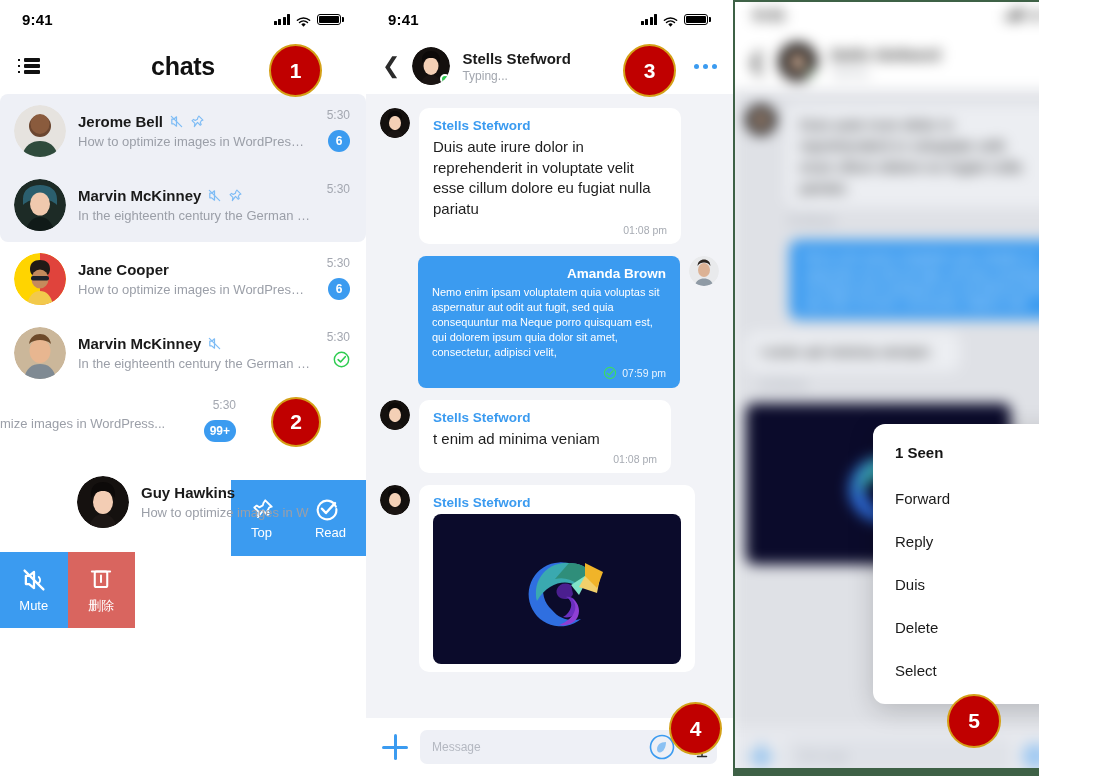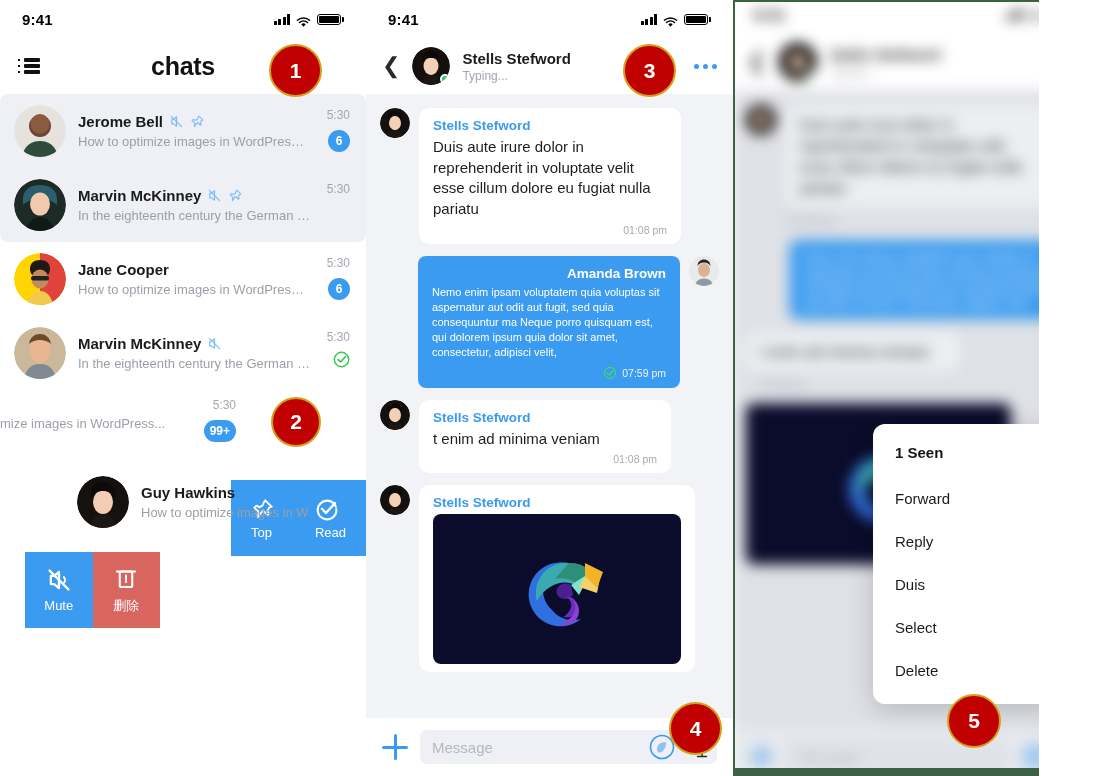--- a/index.html
+++ b/index.html
@@ -59,21 +59,21 @@
            color:#fff; font-size:12px; font-weight:bold; display:inline-flex; align-items:center;
            justify-content:center; padding:0 6px; }
   .ic-mute, .ic-pin { width:15px; height:15px; display:inline-block; }
   .check-green { width:17px; height:17px; }
 
   
   .swipe-right-actions { position:absolute; right:0; width:135px; height:76px; background:#3b9bf0;
                          display:flex; align-items:center; justify-content:space-around; color:#fff; }
   .swipe-act { display:flex; flex-direction:column; align-items:flex-start; gap:4px; }
   .swipe-act span { font-size:13px; }
-  .swipe-left-actions { position:absolute; left:0; width:135px; height:76px; display:flex;margin-left:25px; }
+  .swipe-left-actions { position:absolute; left:0; width:135px; height:76px; display:flex; }
   .sw-mute { flex:1; background:#3b9bf0; color:#fff; display:flex; flex-direction:column;
              align-items:center; justify-content:center; gap:5px; }
   .sw-del  { flex:1; background:#d9655f; color:#fff; display:flex; flex-direction:column;
              align-items:center; justify-content:center; gap:5px; }
   .sw-mute span, .sw-del span { font-size:13px; }
 
   
   .conv-header { height:56px; display:flex; align-items:center; gap:12px; padding:0 16px; background:#fff; position:relative; }
   .back-chev { font-size:22px; color:#2b2b2b; line-height:1; font-weight:300; }
   .hav { width:38px; height:38px; border-radius:50%; overflow:hidden; position:relative; flex:0 0 38px; }
@@ -100,21 +100,21 @@
   .img-card { width:248px; height:150px; border-radius:8px; background:#0b0b2b; margin-top:3px;
               display:flex; align-items:center; justify-content:center; overflow:hidden; }
 
   .composer { position:absolute; left:0; right:0; bottom:0; height:58px; background:#fff;
               display:flex; align-items:center; gap:12px; padding:0 16px; }
   .plus { width:26px; height:26px; position:relative; flex:0 0 26px; }
   .plus::before,.plus::after { content:''; position:absolute; background:#3b9bf0; border-radius:2px; }
   .plus::before { left:0; right:0; top:11.5px; height:3px; }
   .plus::after  { top:0; bottom:0; left:11.5px; width:3px; }
   .msg-input { flex:1; height:34px; background:#eef0f6; border-radius:7px; display:flex;
-               align-items:center; padding:0 12px; color:#b4b8c1; font-size:15px; }
+               align-items:center; padding:0 12px; color:#b4b8c1; font-size:12px; }
 
   
   .blur-wrap { position:absolute; left:2px; top:2px; width:361px; height:766px; overflow:hidden;
                background:#fff; }
   .blur-inner { filter: blur(7px); transform:scale(1.02); transform-origin:center; }
   .ctxmenu { position:absolute; left:140px; top:424px; width:210px; background:#fff;
              border-radius:12px; box-shadow:0 6px 26px rgba(0,0,0,.18); padding:16px 0 12px 0; }
   .ctx-seen { font-size:15px; font-weight:bold; color:#151515; padding:4px 22px 16px 22px; }
   .ctx-item { height:43px; display:flex; align-items:center; justify-content:space-between;
               padding:0 22px; font-size:15px; color:#1a1a1a; }
@@ -611,37 +611,37 @@
 
       <div class="ctx-item">
         <span>Duis</span>
         <svg width="22" height="22" viewBox="0 0 24 24">
           <rect x="8.5" y="3.5" width="12" height="14" rx="2" fill="none" stroke="#141414" stroke-width="1.6"></rect>
           <path d="M15.5 20.5H5.5a2 2 0 0 1-2-2V8" fill="none" stroke="#141414" stroke-width="1.6" stroke-linecap="round" stroke-linejoin="round"></path>
         </svg>
       </div>
 
       <div class="ctx-item">
-        <span>Select</span>
-        <svg width="22" height="22" viewBox="0 0 24 24">
-          <path d="M20.6 8.6A9.4 9.4 0 1 0 21.4 12" fill="none" stroke="#141414" stroke-width="1.6" stroke-linecap="round"></path>
-          <path d="M7.6 11.8 11 15.2l8-8.4" fill="none" stroke="#141414" stroke-width="1.7" stroke-linecap="round" stroke-linejoin="round"></path>
-        </svg>
-      </div>
-
-      <div class="ctx-item">
         <span>Delete</span>
         <svg width="22" height="22" viewBox="0 0 24 24">
           <line x1="3.5" y1="6" x2="20.5" y2="6" stroke="#141414" stroke-width="1.6" stroke-linecap="round"></line>
           <path d="M5.5 6h13l-1 13.5a1.5 1.5 0 0 1-1.5 1.4H8a1.5 1.5 0 0 1-1.5-1.4z" fill="none" stroke="#141414" stroke-width="1.6" stroke-linejoin="round"></path>
           <line x1="9.5" y1="9.5" x2="9.5" y2="17.5" stroke="#141414" stroke-width="1.4" stroke-linecap="round"></line>
           <line x1="12" y1="9.5" x2="12" y2="17.5" stroke="#141414" stroke-width="1.4" stroke-linecap="round"></line>
           <line x1="14.5" y1="9.5" x2="14.5" y2="17.5" stroke="#141414" stroke-width="1.4" stroke-linecap="round"></line>
         </svg>
       </div>
+
+      <div class="ctx-item">
+        <span>Select</span>
+        <svg width="22" height="22" viewBox="0 0 24 24">
+          <path d="M20.6 8.6A9.4 9.4 0 1 0 21.4 12" fill="none" stroke="#141414" stroke-width="1.6" stroke-linecap="round"></path>
+          <path d="M7.6 11.8 11 15.2l8-8.4" fill="none" stroke="#141414" stroke-width="1.7" stroke-linecap="round" stroke-linejoin="round"></path>
+        </svg>
+      </div>
     </div>
   </div>
 
   <div class="marker" style="left:269px;top:44px;width:53px;height:53px">1</div>
   <div class="marker" style="left:271px;top:397px;width:50px;height:50px">2</div>
   <div class="marker" style="left:623px;top:44px;width:53px;height:53px">3</div>
   <div class="marker" style="left:669px;top:702px;width:53px;height:53px">4</div>
   <div class="marker" style="left:947px;top:694px;width:54px;height:54px">5</div>
 
 </div>

